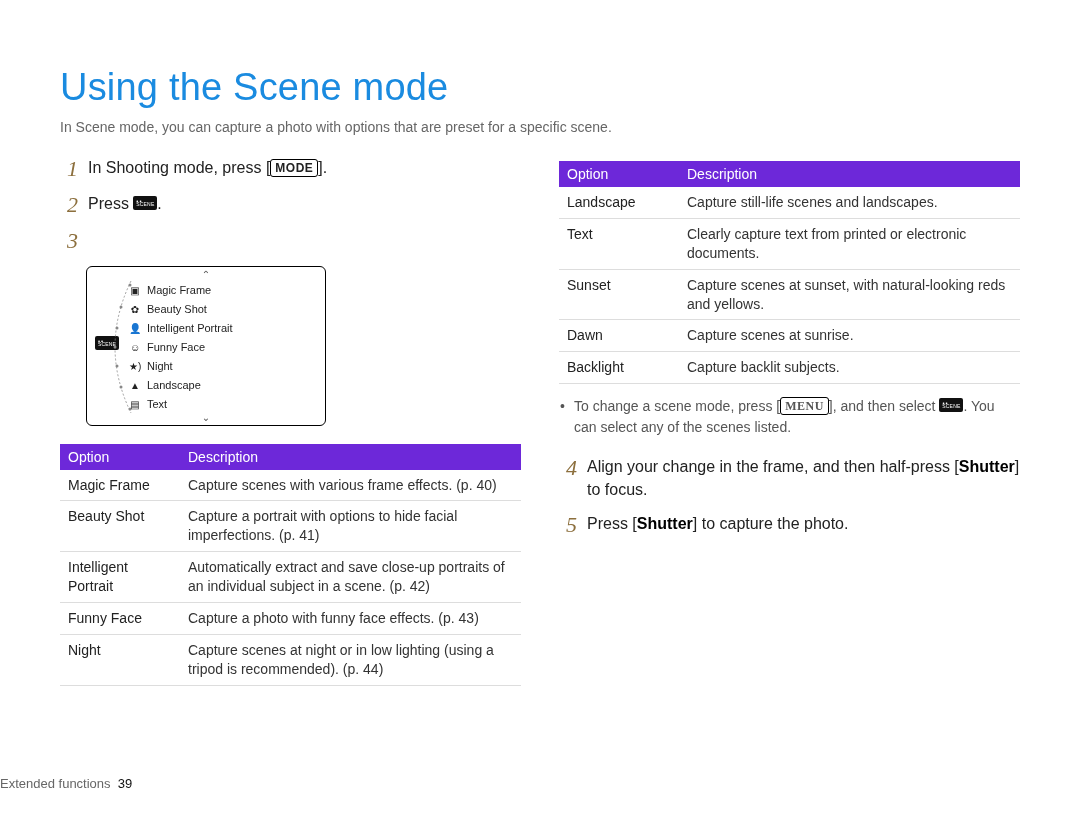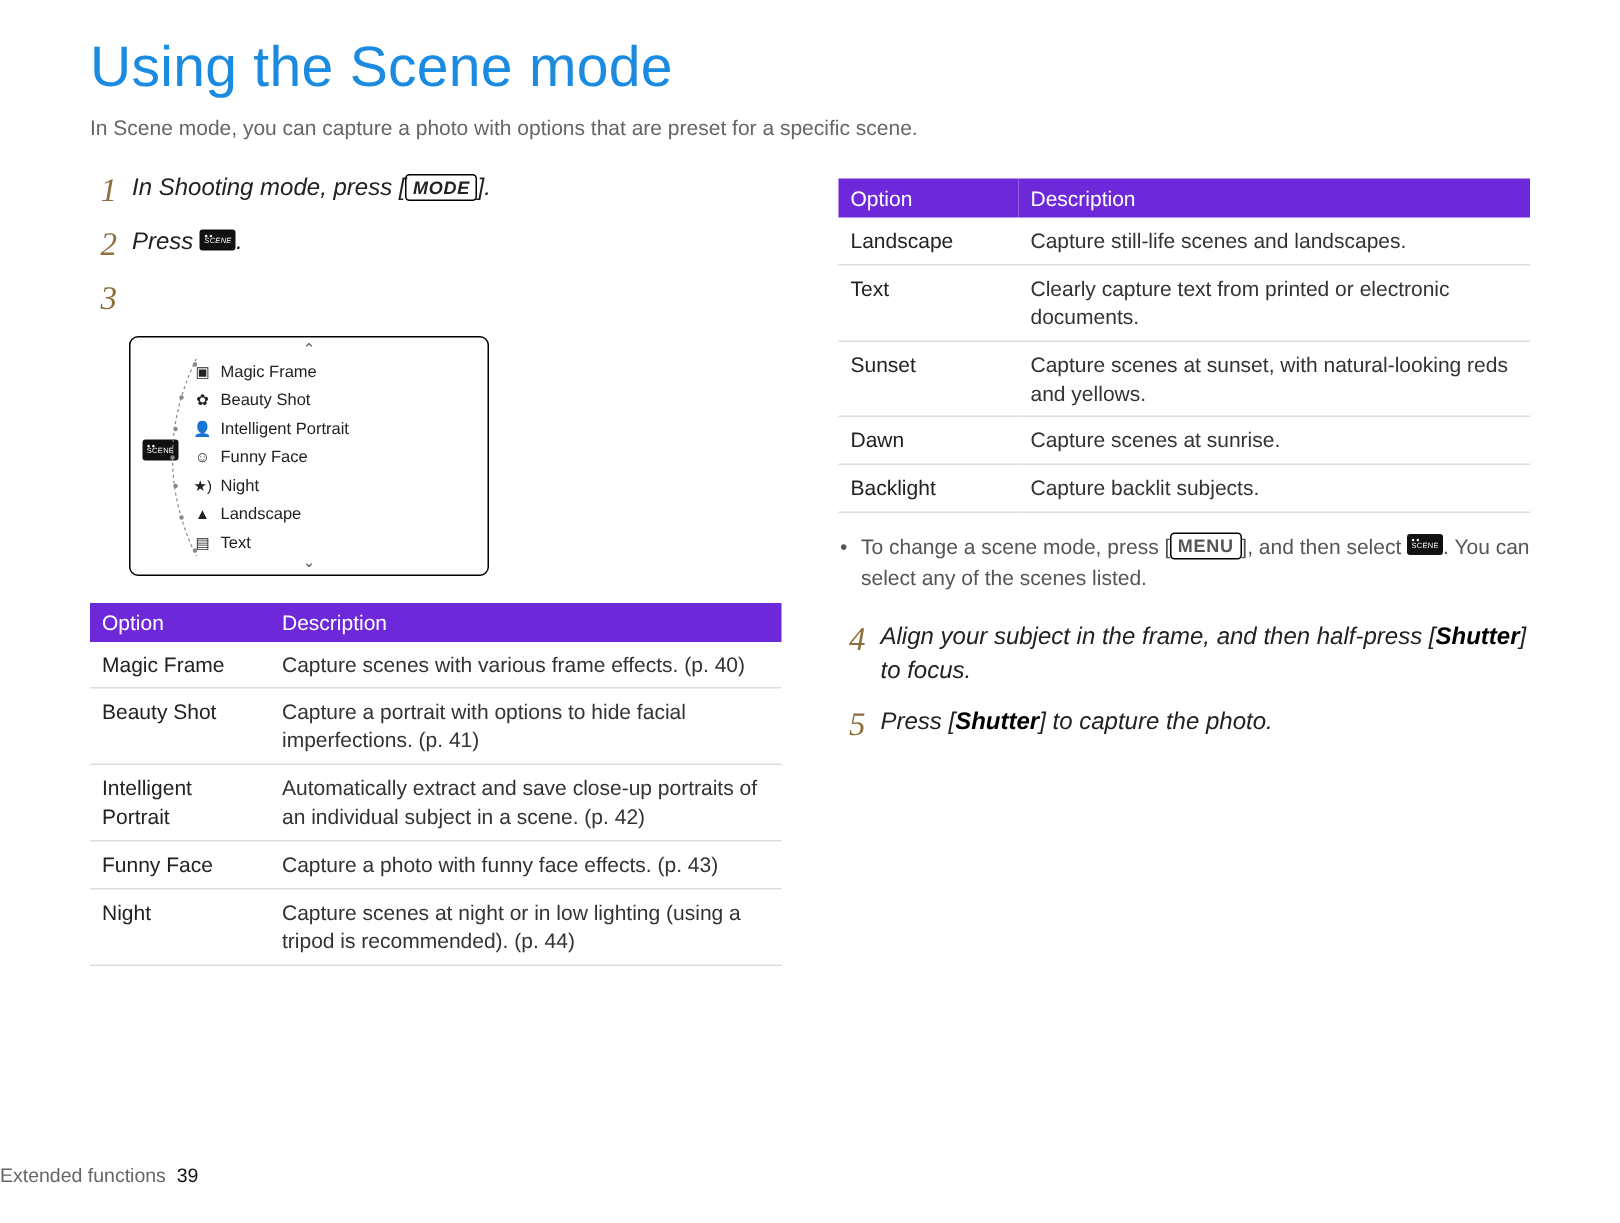--- a/index.html
+++ b/index.html
@@ -1,29 +1,29 @@
 <!DOCTYPE html>
 <html><head>
 <meta charset="utf-8">
 <style>
   * { box-sizing: border-box; margin: 0; padding: 0; }
   html, body { width: 1080px; height: 815px; background: #fff; font-family: Arial, Helvetica, sans-serif; color: #333; }
-  .page { padding: 24px 60px 0 60px; position: relative; height: 100%; }
+  .page { padding: 66px 60px 0 60px; position: relative; height: 100%; }
   .title { color: #1a8be0; font-size: 38px; font-weight: 400; letter-spacing: 0.2px; margin-bottom: 10px; }
   .intro { font-size: 14px; color: #666; margin-bottom: 22px; }
   .columns { display: flex; gap: 38px; }
   .col { flex: 1; min-width: 0; }
 
   ol.steps { list-style: none; padding: 0; margin: 0; }
   ol.steps > li { display: flex; gap: 10px; align-items: flex-start; margin-bottom: 12px; font-size: 16px; color: #222; line-height: 1.4; }
   .step-num { font-family: "Times New Roman", serif; font-style: italic; color: #8c6f3d; font-size: 22px; width: 18px; text-align: right; flex-shrink: 0; line-height: 1.1; }
-  .step-body { flex: 1; font-style: italic; }
+  .step-body { flex: 1; }
 
   .mode-badge { display:inline-block; border:1px solid #000; border-radius:3px; font-size:12px; font-weight:bold; padding:0 4px; line-height:16px; vertical-align:1px; letter-spacing:0.5px; }
-  .menu-badge { display:inline-block; border:1px solid #000; border-radius:3px; font-size:12px; font-weight:bold; padding:0 4px; line-height:16px; vertical-align:1px; letter-spacing:0.5px; }
+  .menu-badge { display:inline-block; border:1px solid #000; border-radius:3px; font-size:12px; font-weight:bold; padding:0 4px; line-height:16px; vertical-align:1px; letter-spacing:0.5px;font-family:Liberation Serif, serif; }
   .scene-chip { display:inline-block; width:24px; height:14px; background:#111; border-radius:2px; color:#fff; font-size:6px; line-height:14px; text-align:center; vertical-align:-1px; position:relative; }
   .scene-chip::before { content:"SCENE"; position:absolute; left:0; right:0; top:1px; font-size:5px; letter-spacing:0.2px; }
   .scene-chip .dots { position:absolute; top:-2px; left:3px; font-size:6px; letter-spacing:1px; }
 
   
   .scene-menu { width: 240px; height: 160px; border: 1px solid #000; border-radius: 6px; margin: 10px 0 18px 26px; position: relative; background:#fff; overflow:hidden; }
   .scene-menu .arrow { position:absolute; left:50%; transform:translateX(-50%); font-size:10px; color:#555; }
   .scene-menu .arrow.up { top:2px; }
   .scene-menu .arrow.down { bottom:2px; }
   .scene-menu .left-icon { position:absolute; left:8px; top:68px; }
@@ -197,21 +197,21 @@
         <span class="bullet">•</span>
         <span>
           <span>To change a scene mode, press [</span><span class="menu-badge">MENU</span><span>], and then select </span><span class="scene-chip"><span class="dots">••</span></span><span>. You can select any of the scenes listed.</span>
         </span>
       </div>
 
       <ol class="steps" start="4">
         <li>
           <span class="step-num">4</span>
           <span class="step-body">
-            <span>Align your subject in the frame, and then half-press [</span><b>Shutter</b><span>] to focus.</span>
+            <span>Align your change in the frame, and then half-press [</span><b>Shutter</b><span>] to focus.</span>
           </span>
         </li>
         <li>
           <span class="step-num">5</span>
           <span class="step-body">
             <span>Press [</span><b>Shutter</b><span>] to capture the photo.</span>
           </span>
         </li>
       </ol>
 

